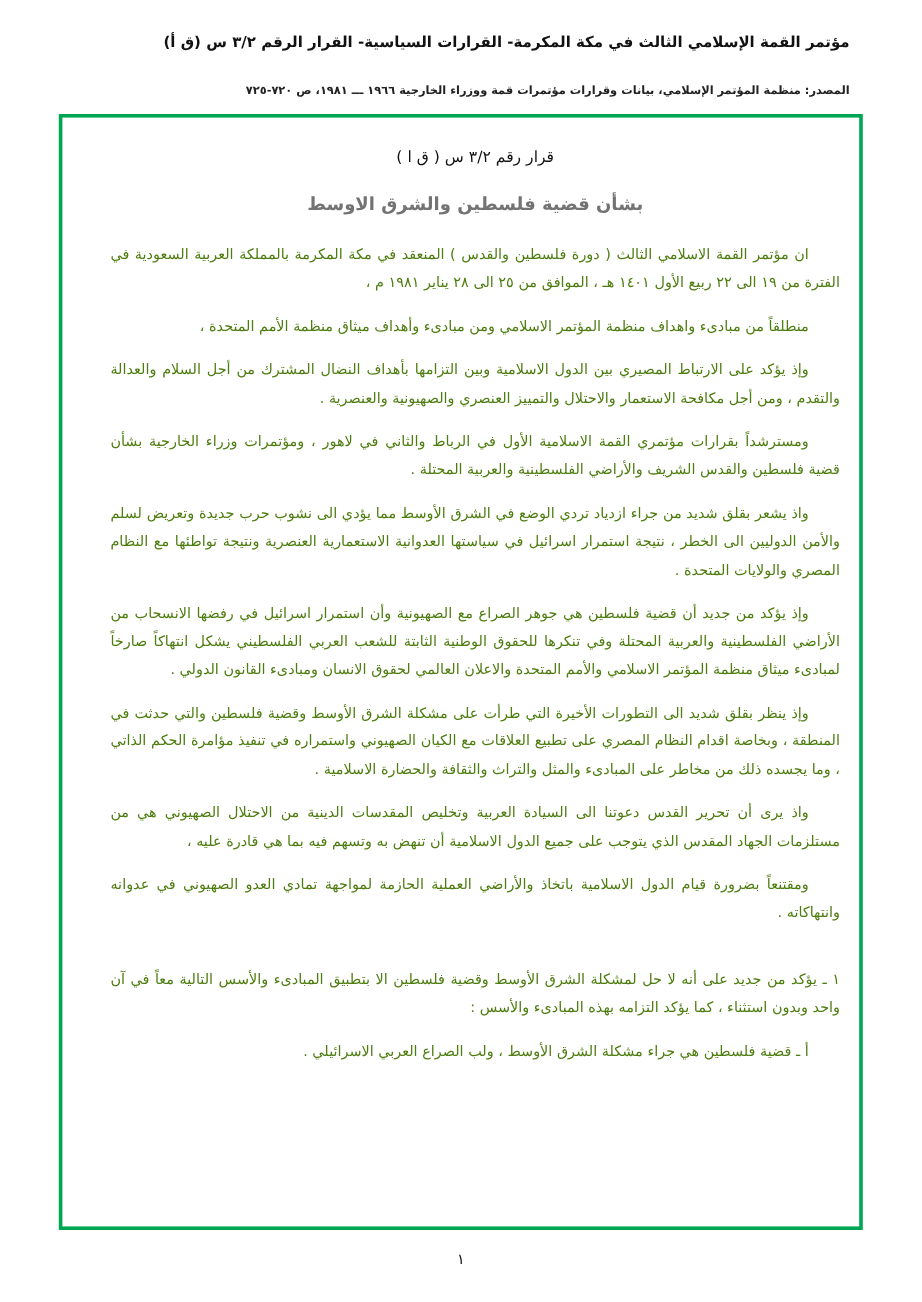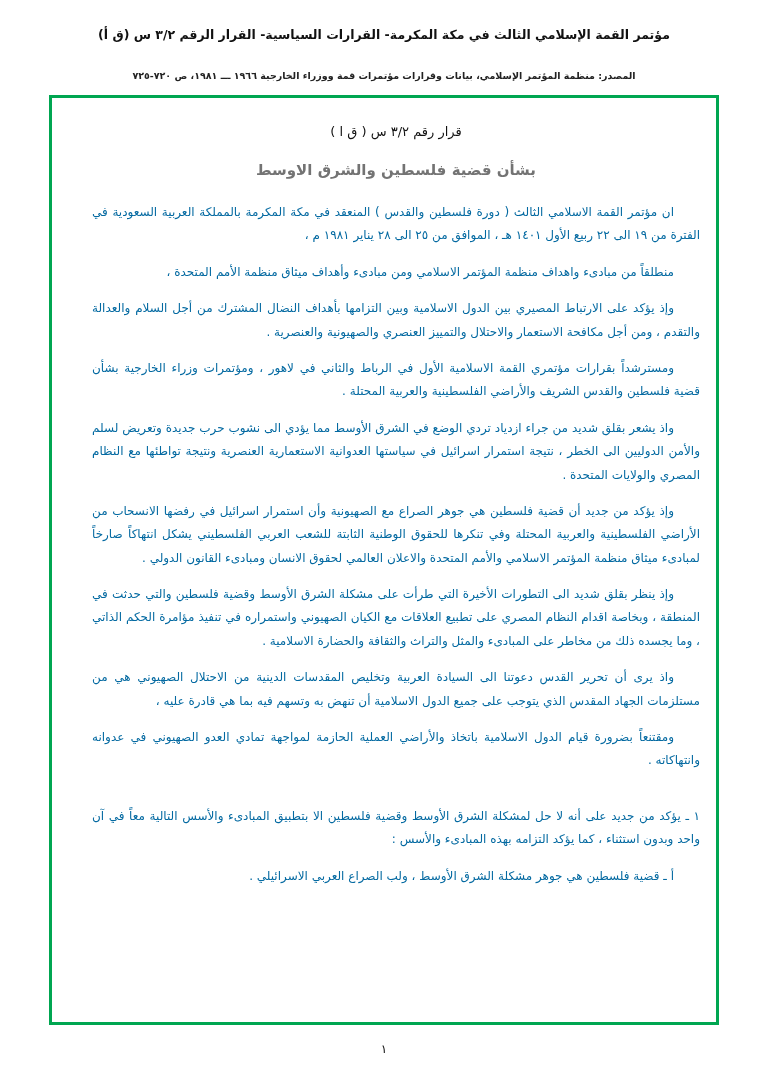--- a/index.html
+++ b/index.html
@@ -16,21 +16,21 @@
     overflow: hidden;
   }
   .page {
     width: 768px;
     height: 1085px;
     box-sizing: border-box;
     padding: 0;
     position: relative;
   }
   .header-block {
-    text-align: center;
+    text-align: right;
     padding: 26px 60px 0 60px;
   }
   .header-title {
     font-size: 12.5px;
     font-weight: bold;
     color: #111;
     letter-spacing: 0px;
     line-height: 1.5;
     direction: rtl;
   }
@@ -67,21 +67,21 @@
   .doc-subject {
     text-align: center;
     font-size: 15px;
     font-weight: bold;
     color: #737373;
     margin-bottom: 22px;
   }
   p.para {
     font-size: 12px;
     line-height: 1.95;
-    color: #0369a1;
+    color: #4d7c0f;
     margin: 0 0 13px 0;
     text-align: justify;
     text-justify: inter-word;
     text-indent: 26px;
   }
   p.para.noindent {
     text-indent: 0;
     margin-top: 32px;
   }
   p.para.subitem {
@@ -116,20 +116,20 @@
       <p class="para">ان  مؤتمر القمة الاسلامي الثالث ( دورة فلسطين والقدس ) المنعقد في مكة المكرمة بالمملكة العربية السعودية في الفترة من ١٩ الى ٢٢ ربيع الأول ١٤٠١ هـ ، الموافق من ٢٥ الى ٢٨ يناير ١٩٨١ م ،</p>
       <p class="para">منطلقاً من مبادىء واهداف منظمة المؤتمر الاسلامي ومن مبادىء وأهداف ميثاق منظمة الأمم المتحدة ،</p>
       <p class="para">وإذ يؤكد على الارتباط المصيري بين الدول الاسلامية وبين التزامها بأهداف النضال المشترك من أجل السلام والعدالة والتقدم ، ومن أجل مكافحة الاستعمار والاحتلال والتمييز العنصري والصهيونية والعنصرية .</p>
       <p class="para">ومسترشداً بقرارات مؤتمري القمة الاسلامية الأول في الرباط والثاني في لاهور ، ومؤتمرات وزراء الخارجية بشأن قضية فلسطين والقدس الشريف والأراضي الفلسطينية والعربية المحتلة .</p>
       <p class="para">واذ يشعر بقلق شديد من جراء ازدياد تردي الوضع في الشرق الأوسط مما يؤدي الى نشوب حرب جديدة وتعريض لسلم والأمن الدوليين الى الخطر ، نتيجة استمرار اسرائيل في سياستها العدوانية الاستعمارية العنصرية ونتيجة تواطئها مع النظام المصري والولايات المتحدة .</p>
       <p class="para">وإذ يؤكد من جديد أن قضية فلسطين هي جوهر الصراع مع الصهيونية وأن استمرار اسرائيل في رفضها الانسحاب من الأراضي الفلسطينية والعربية المحتلة وفي تنكرها للحقوق الوطنية الثابتة للشعب العربي الفلسطيني يشكل انتهاكاً صارخاً لمبادىء ميثاق منظمة المؤتمر الاسلامي والأمم المتحدة والاعلان العالمي لحقوق الانسان ومبادىء القانون الدولي .</p>
       <p class="para">وإذ ينظر بقلق شديد الى التطورات الأخيرة التي طرأت على مشكلة الشرق الأوسط وقضية فلسطين والتي حدثت في المنطقة ، وبخاصة اقدام النظام المصري على تطبيع العلاقات مع الكيان الصهيوني واستمراره في تنفيذ مؤامرة الحكم الذاتي ، وما يجسده ذلك من مخاطر على المبادىء والمثل والتراث والثقافة والحضارة الاسلامية .</p>
       <p class="para">واذ يرى أن تحرير القدس دعوتنا الى السيادة العربية وتخليص المقدسات الدينية من الاحتلال الصهيوني هي من مستلزمات الجهاد المقدس الذي يتوجب على جميع الدول الاسلامية أن تنهض به وتسهم فيه بما هي قادرة عليه ،</p>
       <p class="para">ومقتنعاً بضرورة قيام الدول الاسلامية باتخاذ والأراضي العملية الحازمة لمواجهة تمادي العدو الصهيوني في عدوانه وانتهاكاته .</p>
       <p class="para noindent">١ ـ يؤكد من جديد على أنه لا حل لمشكلة الشرق الأوسط وقضية فلسطين الا بتطبيق المبادىء والأسس التالية معاً في آن واحد وبدون استثناء ، كما يؤكد التزامه بهذه المبادىء والأسس :</p>
-      <p class="para subitem">أ ـ قضية فلسطين هي جوهر مشكلة الشرق الأوسط ، ولب الصراع العربي الاسرائيلي .</p>
+      <p class="para subitem">أ ـ قضية فلسطين هي جراء مشكلة الشرق الأوسط ، ولب الصراع العربي الاسرائيلي .</p>
 
     </div>
   </div>
 
   <div class="page-number">١</div>
 
 </div>
 
 </body></html>

